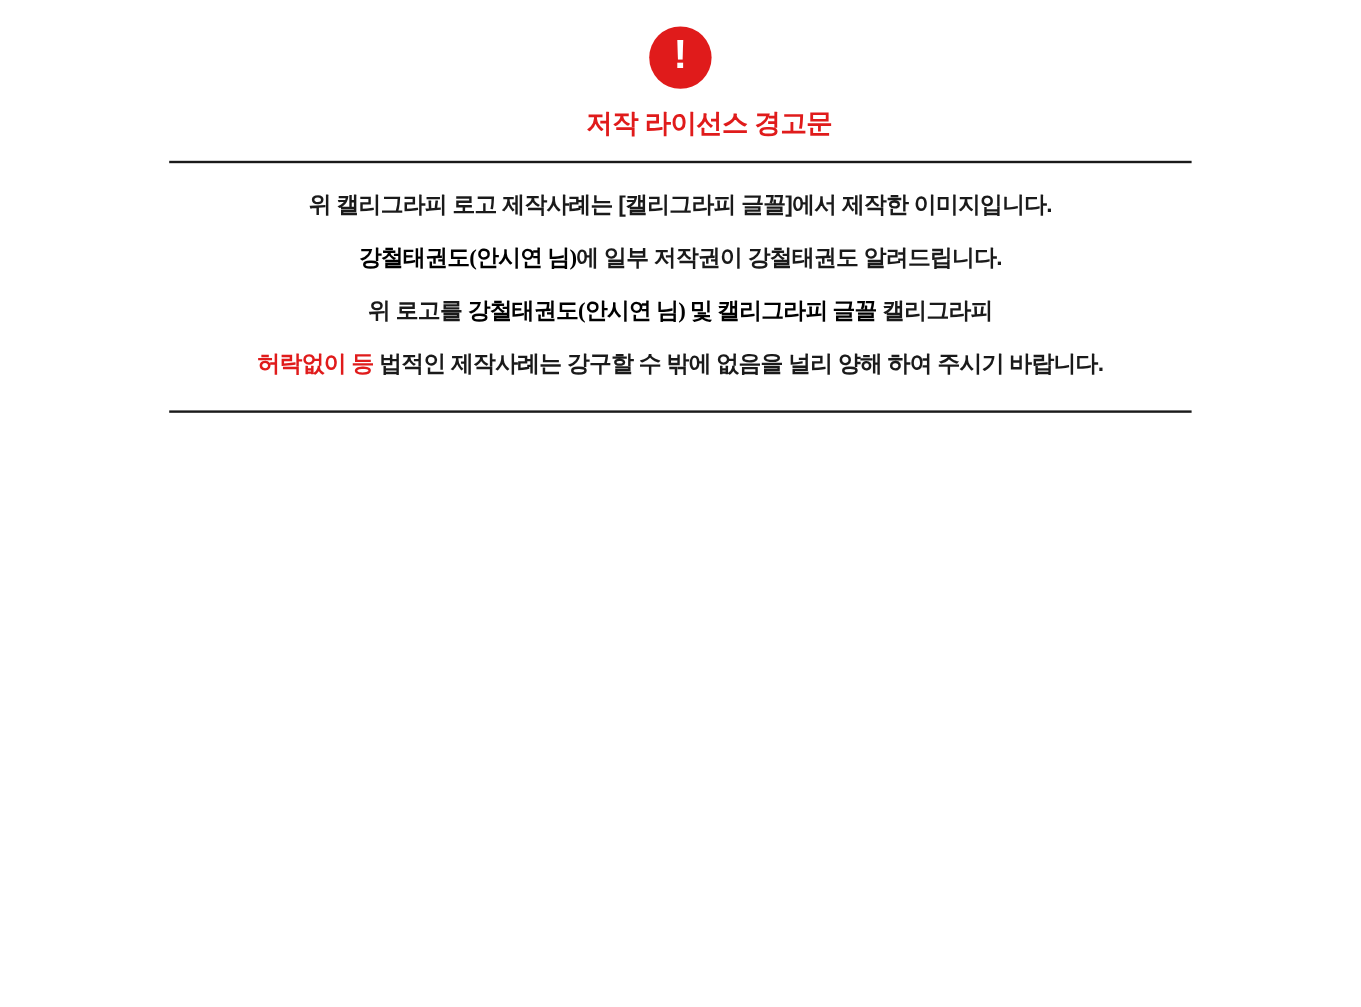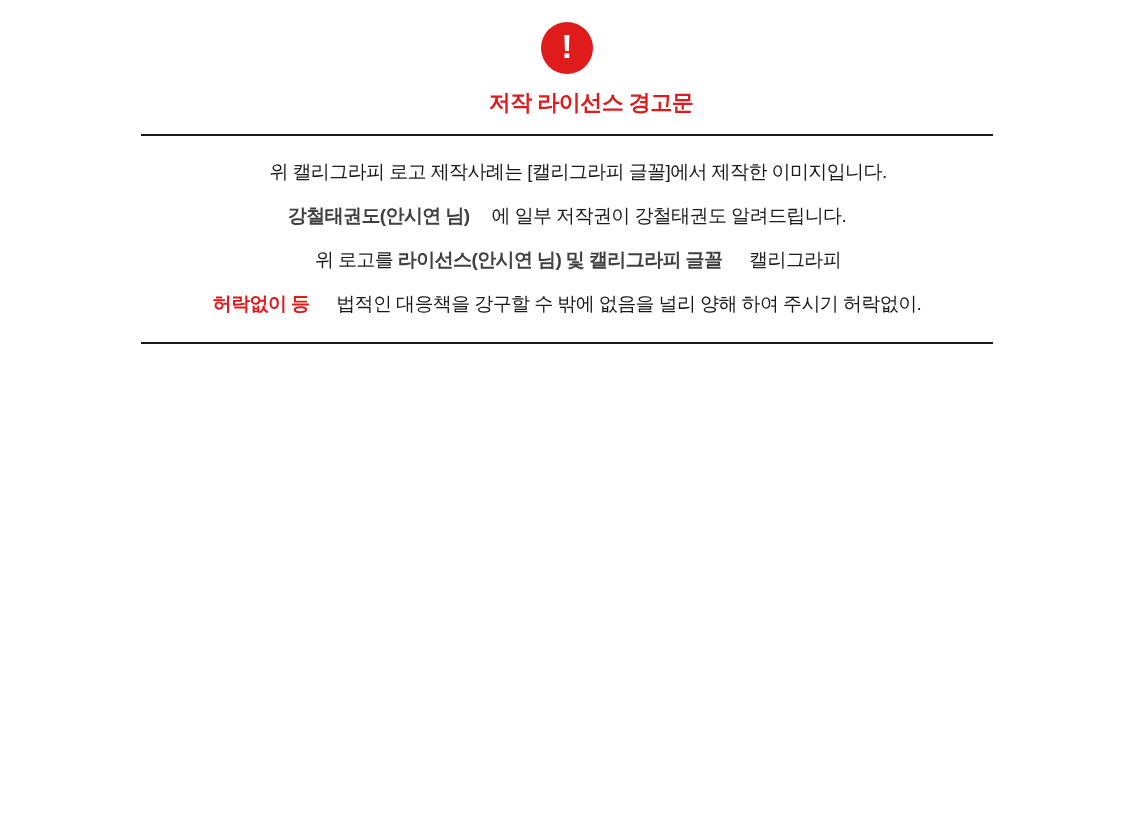--- a/index.html
+++ b/index.html
@@ -59,37 +59,37 @@
     padding: 14px 0 16px 0;
     box-sizing: border-box;
   }
   .line {
     text-align: center;
     font-size: 19px;
     line-height: 44px;
     letter-spacing: -0.6px;
     white-space: nowrap;
   }
-  .t-normal { font-weight: normal; color: #1a1a1a; margin-left: 22px; }
-  .t-bold   { font-weight: bold;   color: #404040; }
+  .t-normal { font-weight: bold; color: #1a1a1a; }
+  .t-bold   { font-weight: bold;   color: #000000; font-family: Liberation Serif, serif; }
   .t-red    { font-weight: bold;   color: #e01b1b; }
 </style>
 </head>
 <body>
 
 <div class="notice">
 
   <div class="badge-wrap">
     <div class="badge">
       <span>!</span>
     </div>
   </div>
 
   <div class="notice-title">저작 라이선스 경고문</div>
 
   <div class="rule-box">
     <div class="line"><span class="t-normal">위 캘리그라피 로고 제작사례는 [캘리그라피 글꼴]에서 제작한 이미지입니다.</span></div>
     <div class="line"><span class="t-bold">강철태권도(안시연 님)</span><span class="t-normal">에 일부 저작권이 강철태권도 알려드립니다.</span></div>
-    <div class="line"><span class="t-normal">위 로고를 </span><span class="t-bold">라이선스(안시연 님) 및 캘리그라피 글꼴</span><span class="t-normal"> 캘리그라피</span></div>
-    <div class="line"><span class="t-red">허락없이 등</span><span class="t-normal"> 법적인 대응책을 강구할 수 밖에 없음을 널리 양해 하여 주시기 허락없이.</span></div>
+    <div class="line"><span class="t-normal">위 로고를 </span><span class="t-bold">강철태권도(안시연 님) 및 캘리그라피 글꼴</span><span class="t-normal"> 캘리그라피</span></div>
+    <div class="line"><span class="t-red">허락없이 등</span><span class="t-normal"> 법적인 제작사례는 강구할 수 밖에 없음을 널리 양해 하여 주시기 바랍니다.</span></div>
   </div>
 
 </div>
 
 </body></html>

